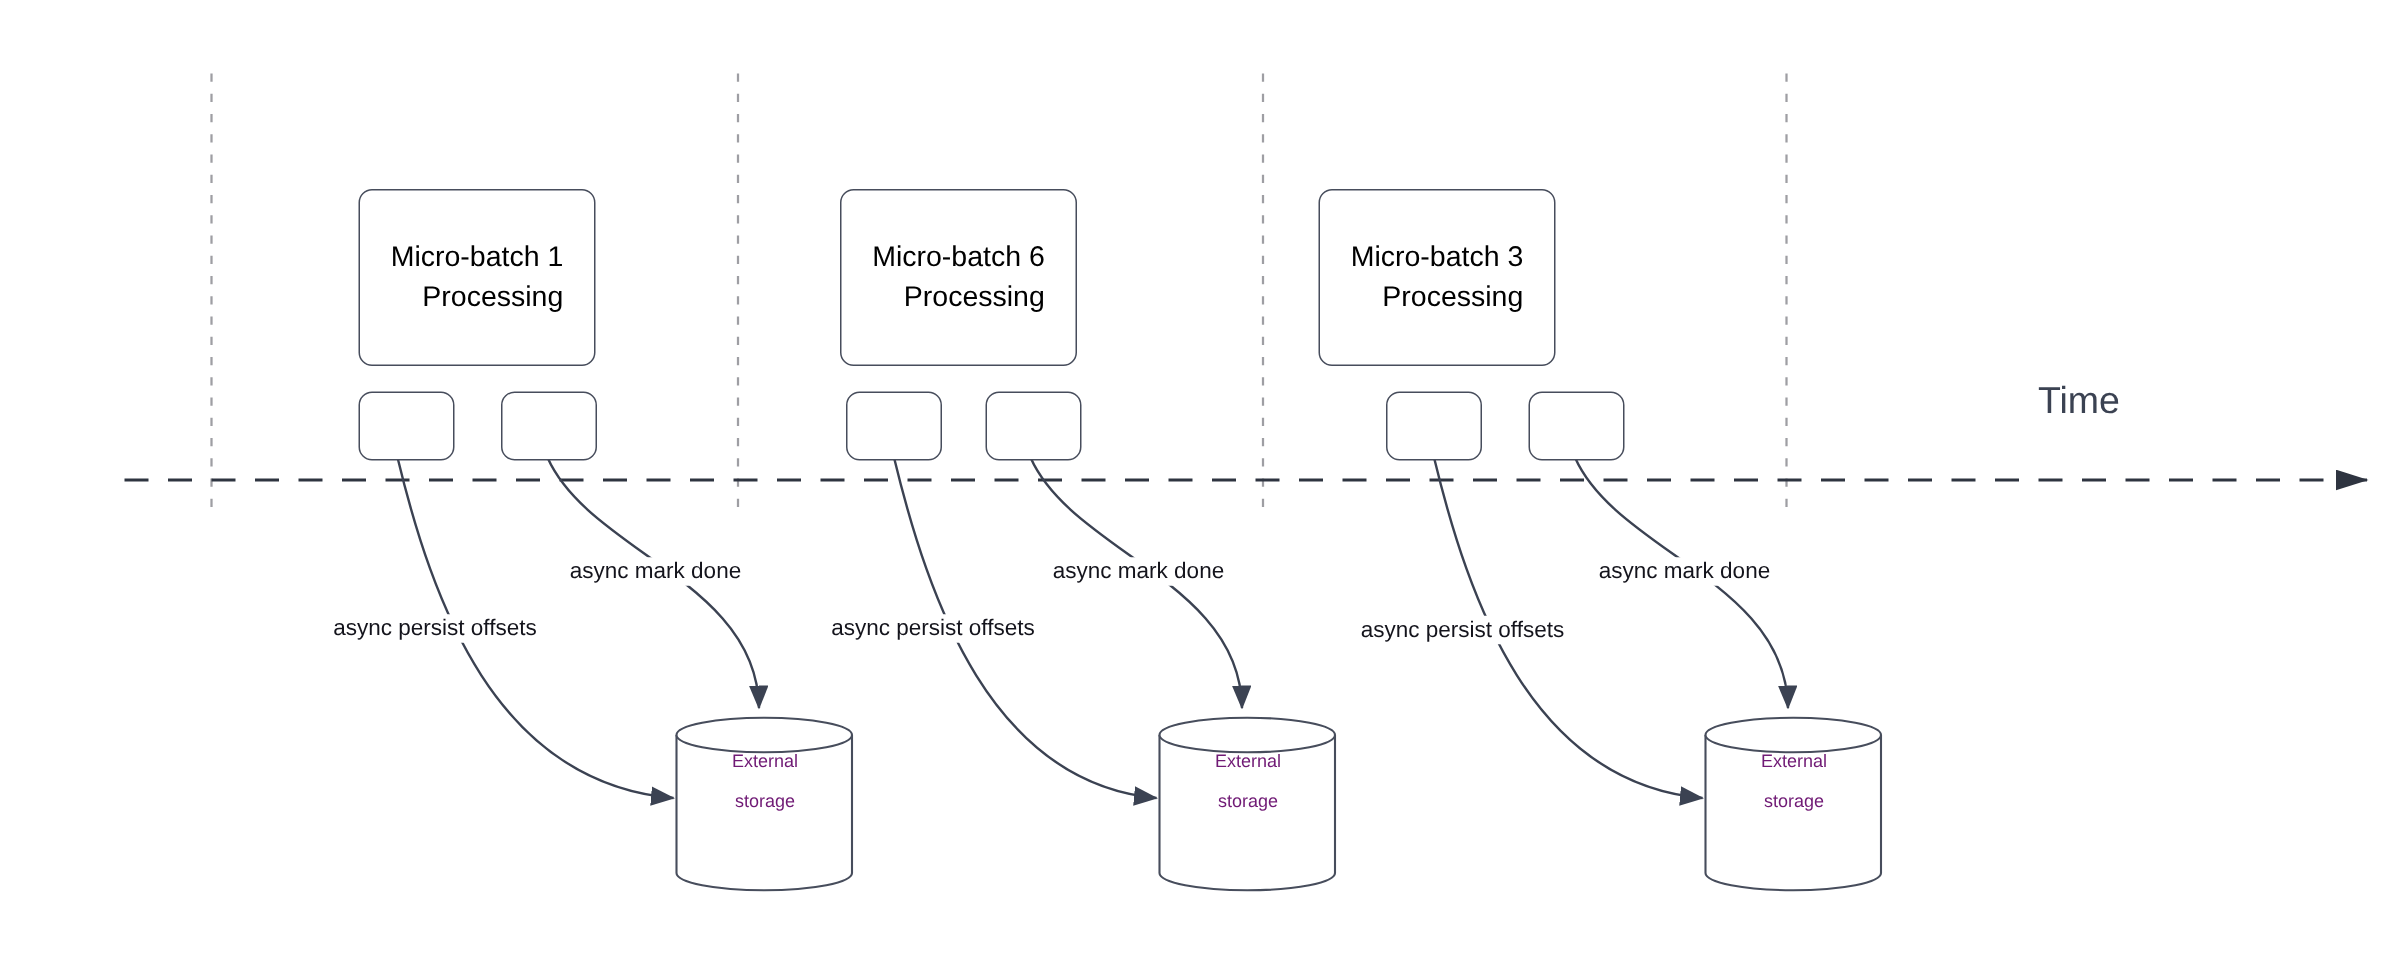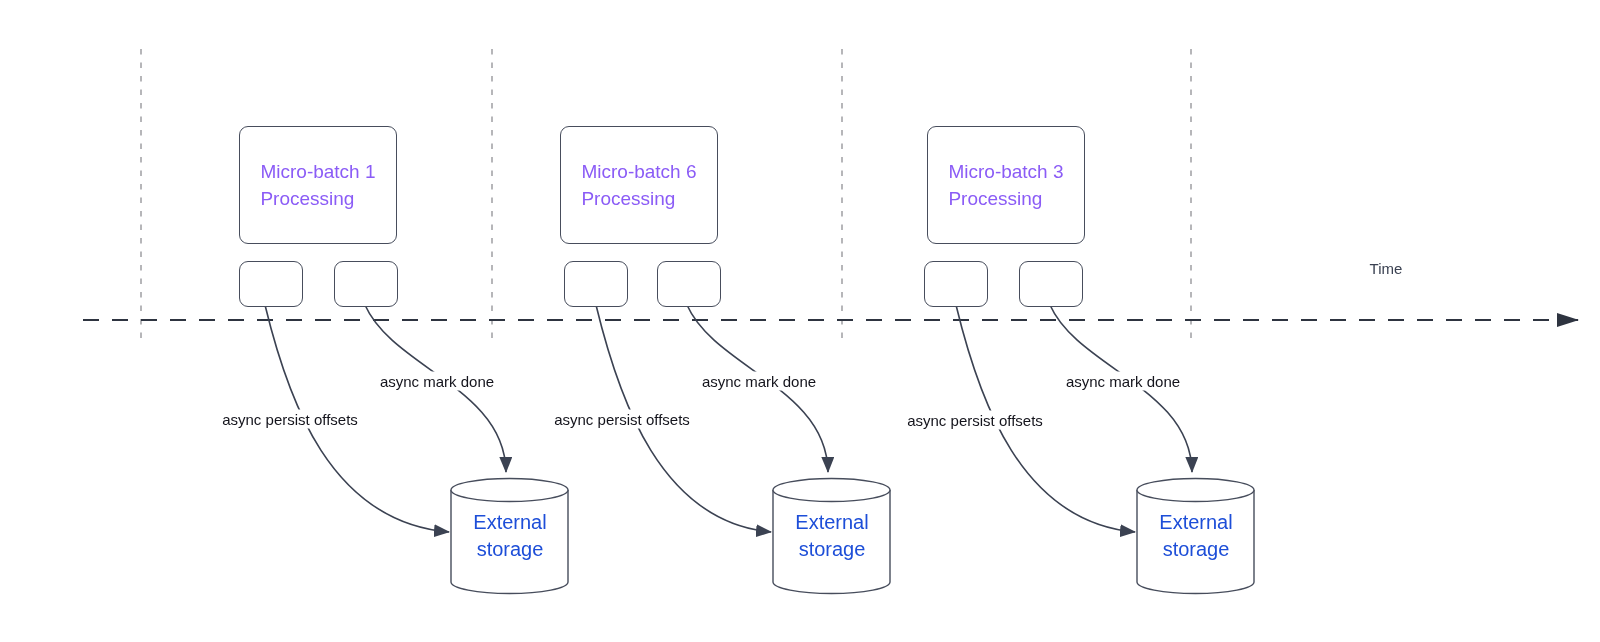--- a/index.html
+++ b/index.html
@@ -10,43 +10,43 @@
     font-family:"Liberation Sans", sans-serif;
     overflow:hidden;
   }
   #diagram-svg{position:absolute;left:0;top:0;width:1600px;height:642px;}
   .node{
     position:absolute;
     border:1px solid #474d5c;
     border-radius:9px;
     background:#ffffff;
     display:flex;align-items:center;justify-content:center;
-    text-align:left;
-    color:#8b5cf6;
+    text-align:right;
+    color:#000000;
   }
   .big-box{width:156px;height:116px;font-size:19px;line-height:27px;}
   .small-box{width:62px;height:44px;}
   .storage-text{
     position:absolute;
     width:120px;height:84px;
-    display:flex;align-items:center;justify-content:center;
+    display:flex;justify-content:center;
     text-align:center;
-    font-size:20px;line-height:27px;color:#1d4ed8;
+    font-size:12px;line-height:27px;color:#701a75;
   }
   .arrow-label{
     position:absolute;
     transform:translate(-50%,-50%);
     font-size:15px;font-weight:normal;color:#14141c;
     background:#ffffff;
     padding:1px 3px;
     white-space:nowrap;
   }
   .time-label{
     position:absolute;
-    font-size:15px;color:#3b4252;
+    font-size:25px;color:#3b4252;
     transform:translate(-50%,-50%);
     white-space:nowrap;
   }
 </style>
 </head>
 <body>
 
 <div id="canvas">
 
   <svg id="diagram-svg" viewBox="0 0 1600 642" xmlns="http://www.w3.org/2000/svg">
@@ -116,21 +116,21 @@
   <div class="node small-box" style="left:657px;top:261px;"></div>
   <div class="arrow-label" style="left:622px;top:419px;">async persist offsets</div>
   <div class="arrow-label" style="left:759px;top:381px;">async mark done</div>
   <div class="storage-text" style="left:772px;top:494px;">
     <div>
       <div>External</div>
       <div>storage</div>
     </div>
   </div>
 
-  <div class="node big-box" style="left:927px;top:126px;">
+  <div class="node big-box" style="left:879px;top:126px;">
     <div>
       <div>Micro-batch 3</div>
       <div>Processing</div>
     </div>
   </div>
   <div class="node small-box" style="left:924px;top:261px;"></div>
   <div class="node small-box" style="left:1019px;top:261px;"></div>
   <div class="arrow-label" style="left:975px;top:420px;">async persist offsets</div>
   <div class="arrow-label" style="left:1123px;top:381px;">async mark done</div>
   <div class="storage-text" style="left:1136px;top:494px;">

